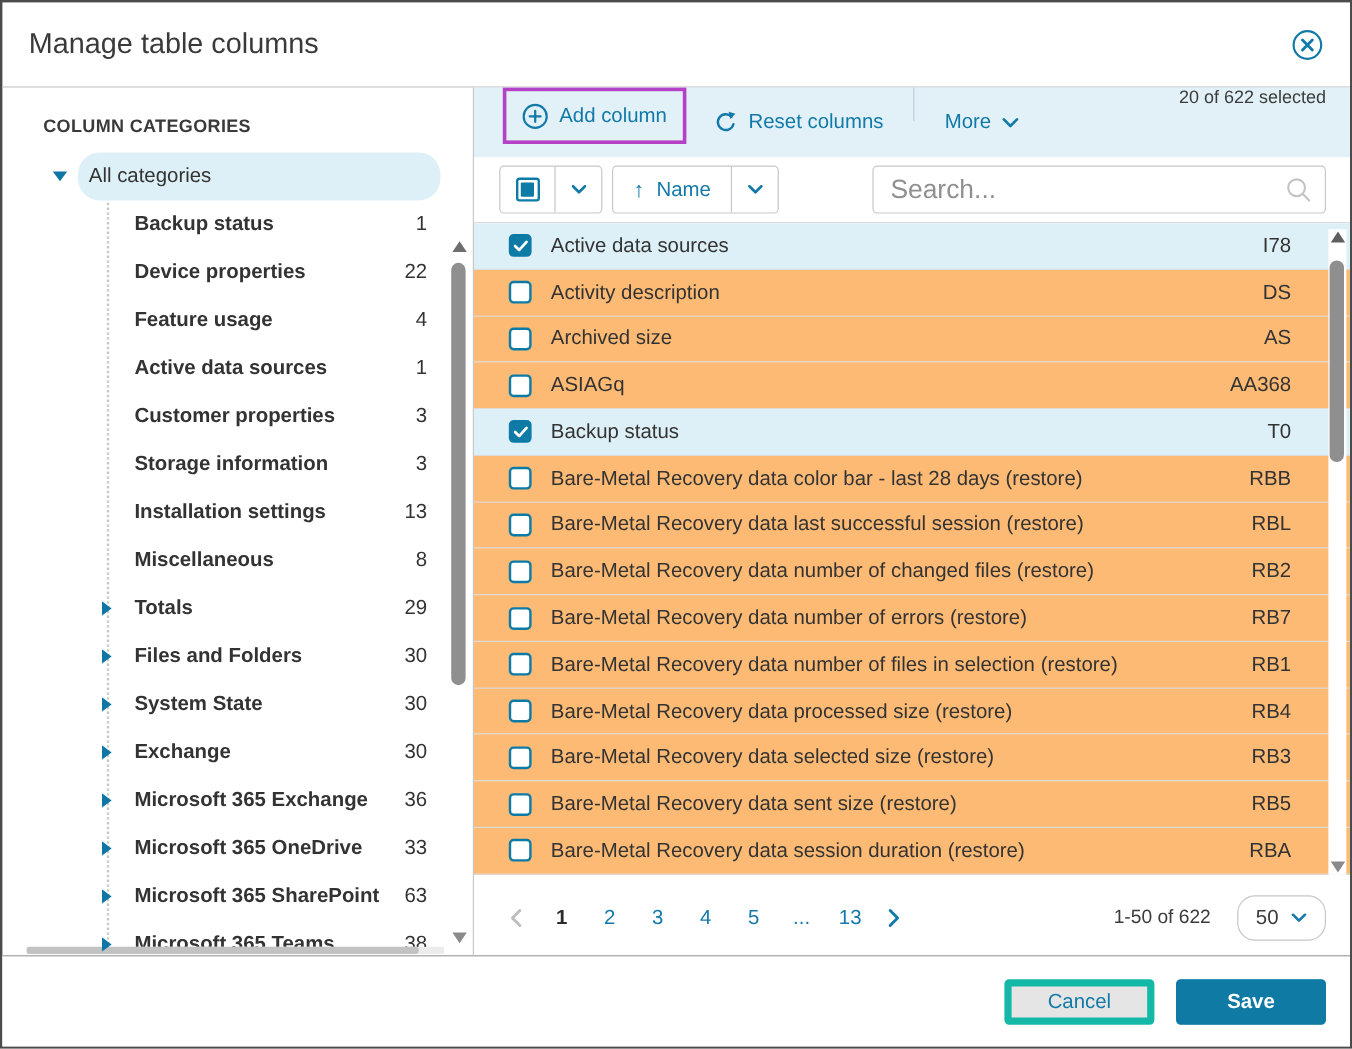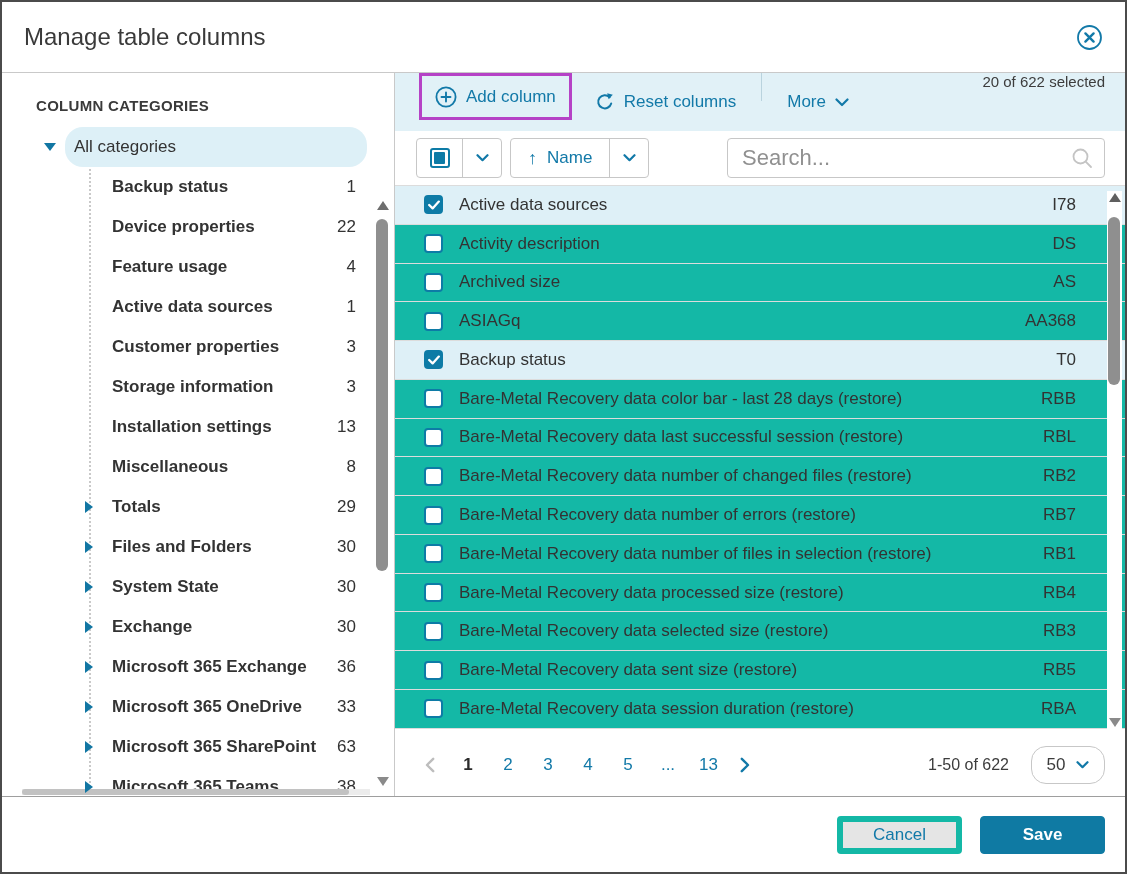--- a/index.html
+++ b/index.html
@@ -66,21 +66,21 @@
   .seg-sort{padding:0 17px;gap:10px;color:#1279a8;font-size:17px;}
   .sort-arrow{font-size:18px;line-height:1;}
   .search{margin-left:auto;position:relative;width:378px;height:40px;}
   .search input{width:100%;height:100%;border:1px solid #c7c7c7;border-radius:4px;
     padding:0 44px 0 14px;font-size:22px;color:#3c3c3c;font-family:inherit;outline:none;}
   .search input::placeholder{color:#909090;}
   .search .mag{position:absolute;right:12px;top:9px;}
   
   .rows{flex:1;position:relative;border-top:1px solid #dcdcdc;min-height:0;overflow:hidden;}
   .trow{height:38.78px;display:flex;align-items:center;padding:0 49px 0 29px;
-    border-bottom:1px solid #dcdcdc;cursor:pointer;background:#14b8a6;}
+    border-bottom:1px solid #dcdcdc;cursor:pointer;background:#fdba74;}
   .trow.checked{background:#def0f7;}
   .cb{flex:0 0 19px;width:19px;height:19px;border:2px solid #0d7ba6;border-radius:4px;background:#fff;
     display:flex;align-items:center;justify-content:center;}
   .trow.checked .cb{background:#0d7ba6;}
   .cb svg{display:none;}
   .trow.checked .cb svg{display:block;}
   .rname{margin-left:16px;font-size:17px;color:#333;white-space:nowrap;}
   .rcode{margin-left:auto;font-size:17px;color:#333;}
   .tscroll{position:absolute;right:3px;top:5px;bottom:5px;width:15px;background:#fff;}
   .tscroll .sb-up{top:2px;border-bottom-color:#5f5f5f;}

